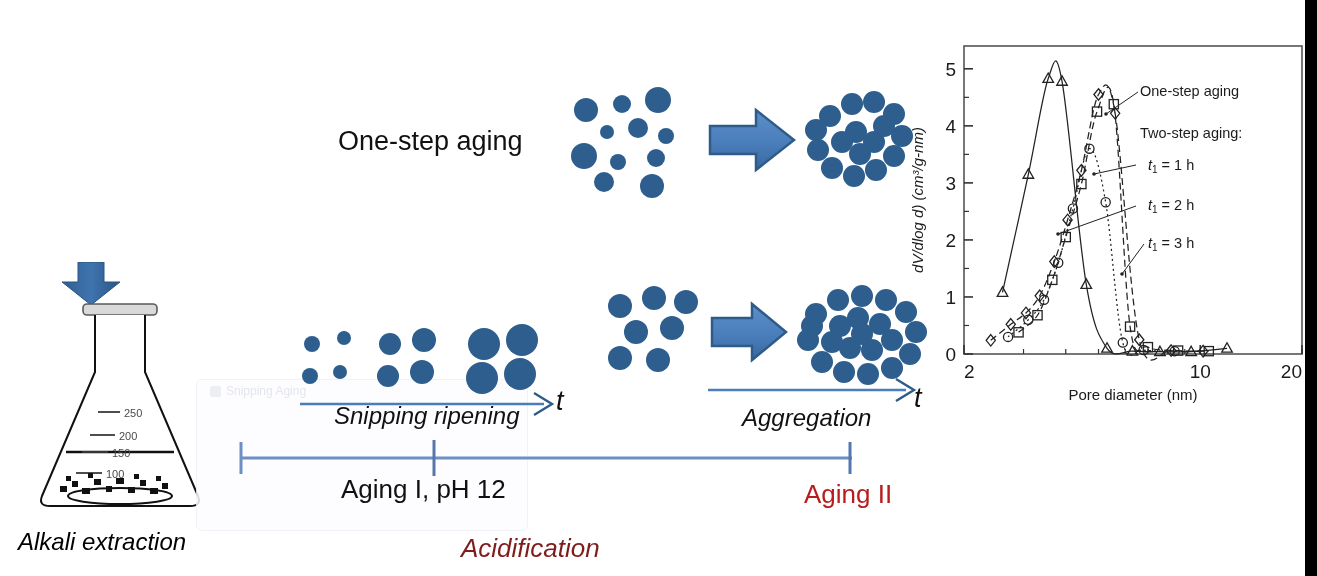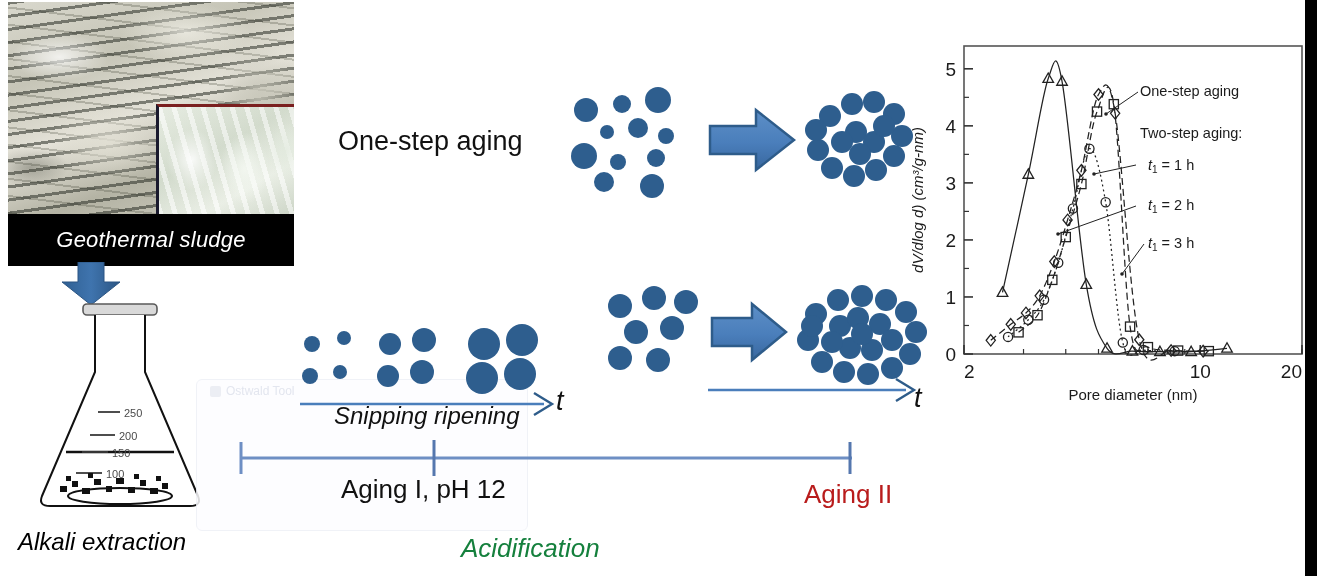--- a/index.html
+++ b/index.html
@@ -61,45 +61,35 @@
   .snip-dot{width:11px;height:11px;border-radius:2px;background:#eceef4;display:inline-block;}
 
   
   .one-step-lbl{position:absolute;left:338px;top:126px;font-size:27px;color:#111;}
   .t-sym{font-style:italic;font-size:27px;color:#111;}
   .proc-lbl{font-style:italic;font-size:24px;color:#111;}
 
   
   .aging1-lbl{position:absolute;left:341px;top:474px;font-size:26px;color:#111;}
   .aging2-lbl{position:absolute;left:804px;top:479px;font-size:26px;color:#b91c1c;}
-  .acid-lbl{position:absolute;left:461px;top:533px;font-style:italic;font-size:26px;color:#15803d;}
+  .acid-lbl{position:absolute;left:461px;top:533px;font-style:italic;font-size:26px;color:#7f1d1d;}
 
   
   .chart{position:absolute;left:908px;top:34px;width:400px;height:372px;}
   .chart svg{display:block;}
   svg text{font-family:"Liberation Sans",sans-serif;}
   .ax-num{font-size:19px;fill:#1b1b1b;}
   .ax-title{font-size:15px;fill:#1b1b1b;}
   .leg-txt{font-size:14.5px;fill:#1b1b1b;}
 </style>
 </head>
 <body>
 
 <div id="stage">
 
-  <div class="photo-box">
-    <div class="photo-img">
-      <div class="rock"></div>
-      <div class="bag-strap"></div>
-      <div class="bag">
-        <div class="bag-in"></div>
-      </div>
-    </div>
-    <div class="photo-cap">Geothermal sludge</div>
-  </div>
 
   <svg class="arrow-down" viewBox="0 0 62 44">
     <defs>
       <linearGradient id="gdArrow" x1="0" y1="0" x2="1" y2="0">
         <stop offset="0%" stop-color="#2f5f92"></stop>
           <stop offset="50%" stop-color="#3f74ae"></stop>
         <stop offset="100%" stop-color="#2b5583"></stop>
       </linearGradient>
     </defs>
     <path d="M18 0 H44 V20 H60 L31 43 L2 20 H18 Z" fill="url(#gdArrow)" stroke="#2b5583" stroke-width="1"></path>
@@ -135,21 +125,21 @@
         <rect x="68" y="173" width="5" height="5"></rect>
       <rect x="114" y="174" width="5" height="5"></rect>
         <rect x="136" y="176" width="5" height="5"></rect>
     </g>
   </svg>
   <div class="alkali-cap">Alkali extraction</div>
 
   <div class="snip-ghost"></div>
   <div class="snip-label">
     <span class="snip-dot"></span>
-    <span>Ostwald Tool</span>
+    <span>Snipping Aging</span>
   </div>
 
   <div class="one-step-lbl">One-step aging</div>
 
   <svg style="position:absolute;left:560px;top:80px;width:370px;height:130px" viewBox="0 0 370 130">
     <defs>
       <linearGradient id="arrH" x1="0" y1="0" x2="0" y2="1">
         <stop offset="0%" stop-color="#5d8fc7"></stop>
           <stop offset="55%" stop-color="#4a7ebb"></stop>
         <stop offset="100%" stop-color="#38679e"></stop>
@@ -248,20 +238,21 @@
       <circle cx="292" cy="60" r="11"></circle>
         <circle cx="272" cy="70" r="11"></circle>
         <circle cx="250" cy="68" r="11"></circle>
       <circle cx="232" cy="62" r="11"></circle>
         <circle cx="262" cy="54" r="11"></circle>
     </g>
     <line x1="108" y1="110" x2="306" y2="110" stroke="#4a7ebb" stroke-width="2.6"></line>
     <path d="M296 99 L314 110 L296 121" fill="none" stroke="#2E5C8A" stroke-width="2.4"></path>
   </svg>
   <div class="t-sym" style="position:absolute;left:914px;top:383px;">t</div>
+  <div class="proc-lbl" style="position:absolute;left:742px;top:404px;">Aggregation</div>
 
   <svg style="position:absolute;left:230px;top:440px;width:640px;height:36px" viewBox="0 0 640 36">
     <line x1="10" y1="18" x2="622" y2="18" stroke="#6E8FC4" stroke-width="3"></line>
     <line x1="11" y1="2" x2="11" y2="34" stroke="#6E8FC4" stroke-width="3"></line>
     <line x1="204" y1="0" x2="204" y2="36" stroke="#5577ae" stroke-width="3"></line>
     <line x1="620" y1="2" x2="620" y2="34" stroke="#5577ae" stroke-width="3"></line>
   </svg>
   <div class="aging1-lbl">Aging I, pH 12</div>
   <div class="aging2-lbl">Aging II</div>
   <div class="acid-lbl">Acidification</div>

